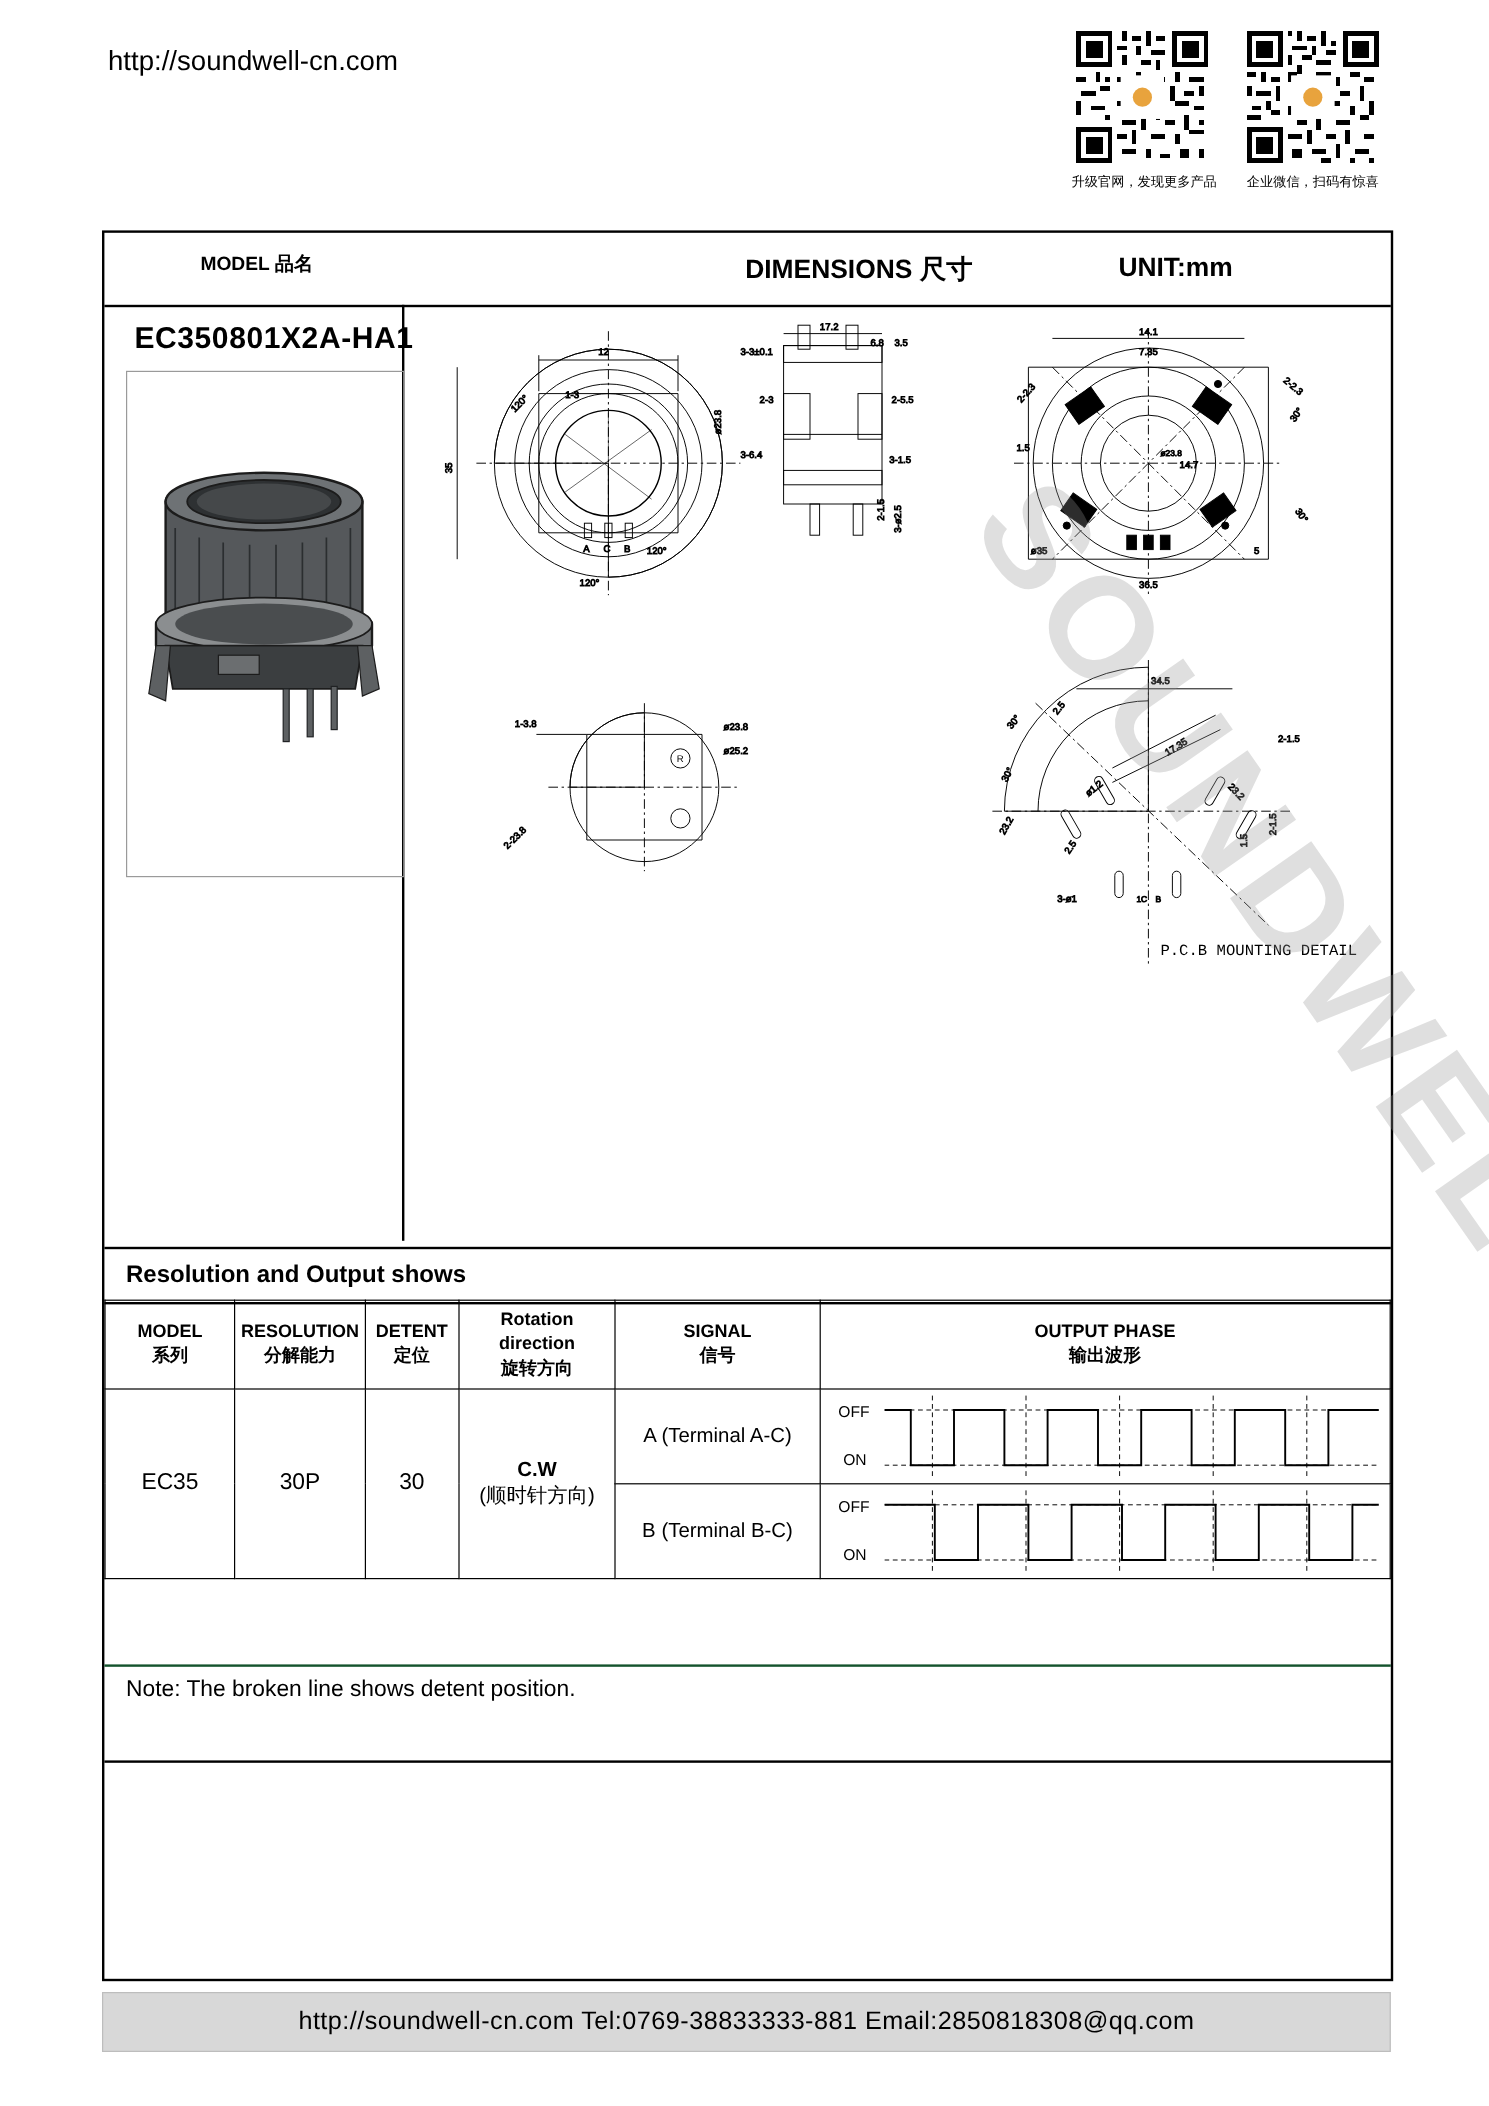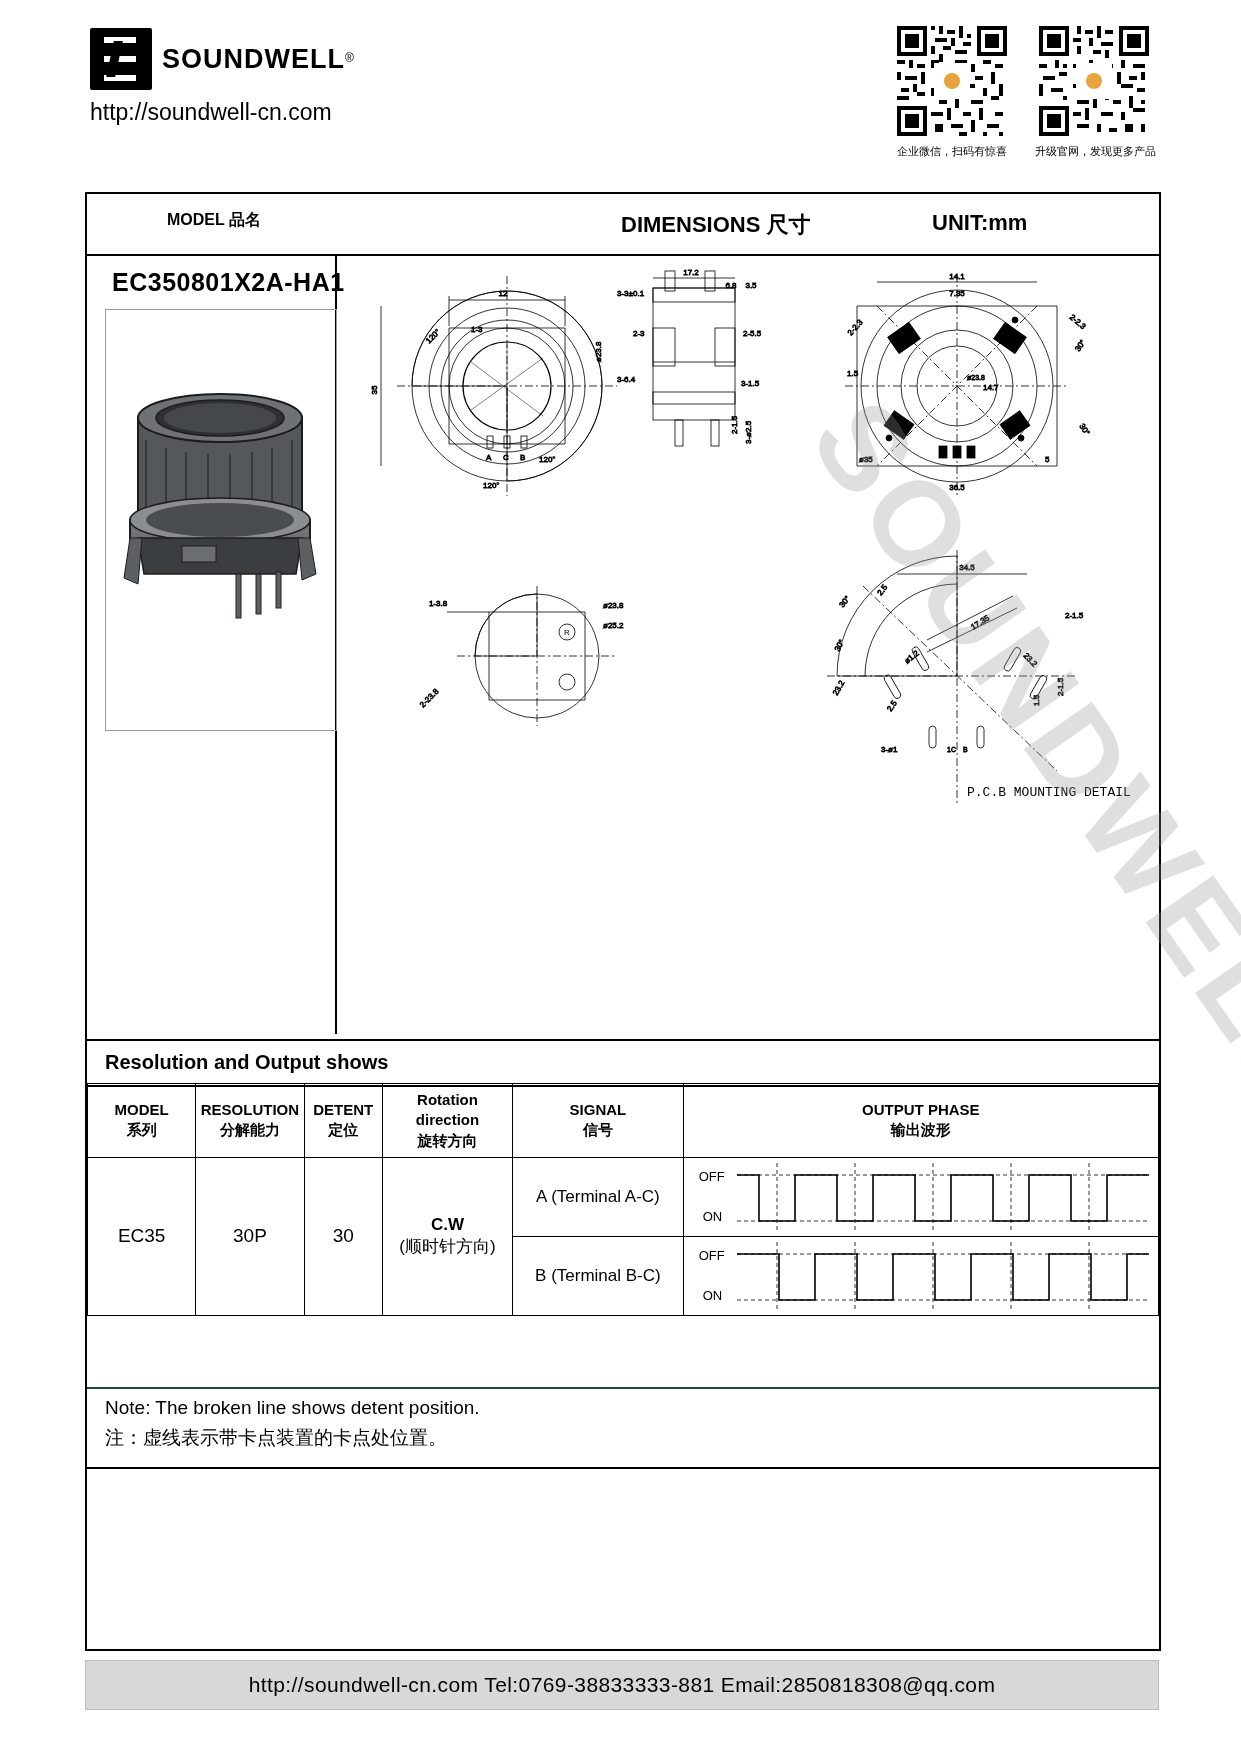--- a/index.html
+++ b/index.html
@@ -92,30 +92,95 @@
   .wave-lbl{position:absolute;font-size:13px;}
   svg{display:block;}
 </style>
 </head>
 <body>
 
 <div class="page">
 
   <div class="header">
     <div class="logo-block">
-      <div class="logo-row">
-        <div class="logo-mark"></div>
-        <div>
-          <span class="logo-text">SOUNDWELL</span><span class="reg">®</span>
+      <div class="logo-url">http://soundwell-cn.com</div>
+    </div>
+
+    <div class="qr-wrap">
+      <div class="qr-item">
+        <div class="qr-box">
+          <svg width="118" height="118" viewBox="0 0 59 59" shape-rendering="crispEdges">
+            <rect width="59" height="59" fill="#fff"></rect>
+            <g fill="#000">
+              <rect x="2" y="2" width="15" height="15"></rect>
+                <rect x="4" y="4" width="11" height="11" fill="#fff"></rect>
+                <rect x="6" y="6" width="7" height="7"></rect>
+              <rect x="42" y="2" width="15" height="15"></rect>
+                <rect x="44" y="4" width="11" height="11" fill="#fff"></rect>
+                <rect x="46" y="6" width="7" height="7"></rect>
+              <rect x="2" y="42" width="15" height="15"></rect>
+                <rect x="4" y="44" width="11" height="11" fill="#fff"></rect>
+                <rect x="6" y="46" width="7" height="7"></rect>
+              <rect x="21" y="2" width="2" height="4"></rect>
+                <rect x="25" y="4" width="4" height="2"></rect>
+                <rect x="31" y="2" width="2" height="6"></rect>
+              <rect x="35" y="4" width="4" height="2"></rect>
+                <rect x="19" y="8" width="4" height="2"></rect>
+                <rect x="27" y="8" width="2" height="4"></rect>
+              <rect x="33" y="10" width="6" height="2"></rect>
+                <rect x="21" y="12" width="2" height="4"></rect>
+                <rect x="29" y="14" width="4" height="2"></rect>
+              <rect x="35" y="14" width="2" height="4"></rect>
+                <rect x="2" y="21" width="4" height="2"></rect>
+                <rect x="10" y="19" width="2" height="4"></rect>
+              <rect x="14" y="21" width="2" height="2"></rect>
+                <rect x="4" y="27" width="6" height="2"></rect>
+                <rect x="12" y="25" width="4" height="2"></rect>
+              <rect x="2" y="31" width="2" height="6"></rect>
+                <rect x="8" y="33" width="6" height="2"></rect>
+                <rect x="14" y="37" width="2" height="2"></rect>
+              <rect x="19" y="21" width="6" height="2"></rect>
+                <rect x="27" y="19" width="2" height="6"></rect>
+                <rect x="35" y="21" width="4" height="2"></rect>
+              <rect x="43" y="19" width="2" height="4"></rect>
+                <rect x="49" y="21" width="6" height="2"></rect>
+                <rect x="23" y="27" width="4" height="2"></rect>
+              <rect x="31" y="27" width="6" height="2"></rect>
+                <rect x="41" y="25" width="2" height="6"></rect>
+                <rect x="47" y="27" width="4" height="2"></rect>
+              <rect x="53" y="25" width="2" height="4"></rect>
+                <rect x="19" y="31" width="4" height="2"></rect>
+                <rect x="25" y="33" width="6" height="2"></rect>
+              <rect x="35" y="33" width="2" height="6"></rect>
+                <rect x="43" y="31" width="6" height="2"></rect>
+                <rect x="51" y="33" width="4" height="2"></rect>
+              <rect x="21" y="39" width="6" height="2"></rect>
+                <rect x="29" y="37" width="2" height="6"></rect>
+                <rect x="39" y="39" width="4" height="2"></rect>
+              <rect x="47" y="37" width="2" height="6"></rect>
+                <rect x="53" y="39" width="2" height="2"></rect>
+                <rect x="19" y="45" width="4" height="2"></rect>
+              <rect x="25" y="43" width="2" height="6"></rect>
+                <rect x="33" y="45" width="6" height="2"></rect>
+                <rect x="43" y="45" width="2" height="4"></rect>
+              <rect x="49" y="43" width="6" height="2"></rect>
+                <rect x="21" y="51" width="6" height="2"></rect>
+                <rect x="31" y="51" width="2" height="4"></rect>
+              <rect x="37" y="53" width="4" height="2"></rect>
+                <rect x="45" y="51" width="4" height="4"></rect>
+                <rect x="53" y="51" width="2" height="4"></rect>
+            </g>
+          </svg>
+          <div class="qr-center">
+              <div class="dot"></div>
+            </div>
         </div>
+        <div class="qr-caption">升级官网，发现更多产品</div>
       </div>
-      <div class="logo-url">http://soundwell-cn.com</div>
-    </div>
-
-    <div class="qr-wrap">
+
       <div class="qr-item">
         <div class="qr-box">
           <svg width="118" height="118" viewBox="0 0 59 59" shape-rendering="crispEdges">
             <rect width="59" height="59" fill="#fff"></rect>
             <g fill="#000">
               <rect x="2" y="2" width="15" height="15"></rect>
                 <rect x="4" y="4" width="11" height="11" fill="#fff"></rect>
                 <rect x="6" y="6" width="7" height="7"></rect>
               <rect x="42" y="2" width="15" height="15"></rect>
                 <rect x="44" y="4" width="11" height="11" fill="#fff"></rect>
@@ -177,91 +242,20 @@
               <rect x="45" y="55" width="2" height="2"></rect>
                 <rect x="53" y="55" width="2" height="2"></rect>
             </g>
           </svg>
           <div class="qr-center">
               <div class="dot"></div>
             </div>
         </div>
         <div class="qr-caption">企业微信，扫码有惊喜</div>
       </div>
-
-      <div class="qr-item">
-        <div class="qr-box">
-          <svg width="118" height="118" viewBox="0 0 59 59" shape-rendering="crispEdges">
-            <rect width="59" height="59" fill="#fff"></rect>
-            <g fill="#000">
-              <rect x="2" y="2" width="15" height="15"></rect>
-                <rect x="4" y="4" width="11" height="11" fill="#fff"></rect>
-                <rect x="6" y="6" width="7" height="7"></rect>
-              <rect x="42" y="2" width="15" height="15"></rect>
-                <rect x="44" y="4" width="11" height="11" fill="#fff"></rect>
-                <rect x="46" y="6" width="7" height="7"></rect>
-              <rect x="2" y="42" width="15" height="15"></rect>
-                <rect x="4" y="44" width="11" height="11" fill="#fff"></rect>
-                <rect x="6" y="46" width="7" height="7"></rect>
-              <rect x="21" y="2" width="2" height="4"></rect>
-                <rect x="25" y="4" width="4" height="2"></rect>
-                <rect x="31" y="2" width="2" height="6"></rect>
-              <rect x="35" y="4" width="4" height="2"></rect>
-                <rect x="19" y="8" width="4" height="2"></rect>
-                <rect x="27" y="8" width="2" height="4"></rect>
-              <rect x="33" y="10" width="6" height="2"></rect>
-                <rect x="21" y="12" width="2" height="4"></rect>
-                <rect x="29" y="14" width="4" height="2"></rect>
-              <rect x="35" y="14" width="2" height="4"></rect>
-                <rect x="2" y="21" width="4" height="2"></rect>
-                <rect x="10" y="19" width="2" height="4"></rect>
-              <rect x="14" y="21" width="2" height="2"></rect>
-                <rect x="4" y="27" width="6" height="2"></rect>
-                <rect x="12" y="25" width="4" height="2"></rect>
-              <rect x="2" y="31" width="2" height="6"></rect>
-                <rect x="8" y="33" width="6" height="2"></rect>
-                <rect x="14" y="37" width="2" height="2"></rect>
-              <rect x="19" y="21" width="6" height="2"></rect>
-                <rect x="27" y="19" width="2" height="6"></rect>
-                <rect x="35" y="21" width="4" height="2"></rect>
-              <rect x="43" y="19" width="2" height="4"></rect>
-                <rect x="49" y="21" width="6" height="2"></rect>
-                <rect x="23" y="27" width="4" height="2"></rect>
-              <rect x="31" y="27" width="6" height="2"></rect>
-                <rect x="41" y="25" width="2" height="6"></rect>
-                <rect x="47" y="27" width="4" height="2"></rect>
-              <rect x="53" y="25" width="2" height="4"></rect>
-                <rect x="19" y="31" width="4" height="2"></rect>
-                <rect x="25" y="33" width="6" height="2"></rect>
-              <rect x="35" y="33" width="2" height="6"></rect>
-                <rect x="43" y="31" width="6" height="2"></rect>
-                <rect x="51" y="33" width="4" height="2"></rect>
-              <rect x="21" y="39" width="6" height="2"></rect>
-                <rect x="29" y="37" width="2" height="6"></rect>
-                <rect x="39" y="39" width="4" height="2"></rect>
-              <rect x="47" y="37" width="2" height="6"></rect>
-                <rect x="53" y="39" width="2" height="2"></rect>
-                <rect x="19" y="45" width="4" height="2"></rect>
-              <rect x="25" y="43" width="2" height="6"></rect>
-                <rect x="33" y="45" width="6" height="2"></rect>
-                <rect x="43" y="45" width="2" height="4"></rect>
-              <rect x="49" y="43" width="6" height="2"></rect>
-                <rect x="21" y="51" width="6" height="2"></rect>
-                <rect x="31" y="51" width="2" height="4"></rect>
-              <rect x="37" y="53" width="4" height="2"></rect>
-                <rect x="45" y="51" width="4" height="4"></rect>
-                <rect x="53" y="51" width="2" height="4"></rect>
-            </g>
-          </svg>
-          <div class="qr-center">
-              <div class="dot"></div>
-            </div>
-        </div>
-        <div class="qr-caption">升级官网，发现更多产品</div>
-      </div>
     </div>
   </div>
 
   <div class="frame">
 
     <div class="row-head">
       <div class="head-model">MODEL 品名</div>
       <div class="head-dim">DIMENSIONS 尺寸</div>
       <div class="head-unit">UNIT:mm</div>
     </div>
@@ -570,21 +564,20 @@
               </g>
             </svg>
           </div>
         </td>
       </tr>
     </tbody>
       </table>
 
     <div class="note">
       <div class="l1">Note: The broken line shows detent position.</div>
-      <div class="l2">注：虚线表示带卡点装置的卡点处位置。</div>
     </div>
   </div>
 
   <div class="watermark">SOUNDWELL</div>
 
   <div class="footer">
     <span>http://soundwell-cn.com  Tel:0769-38833333-881  Email:2850818308@qq.com</span>
   </div>
 
 </div>

